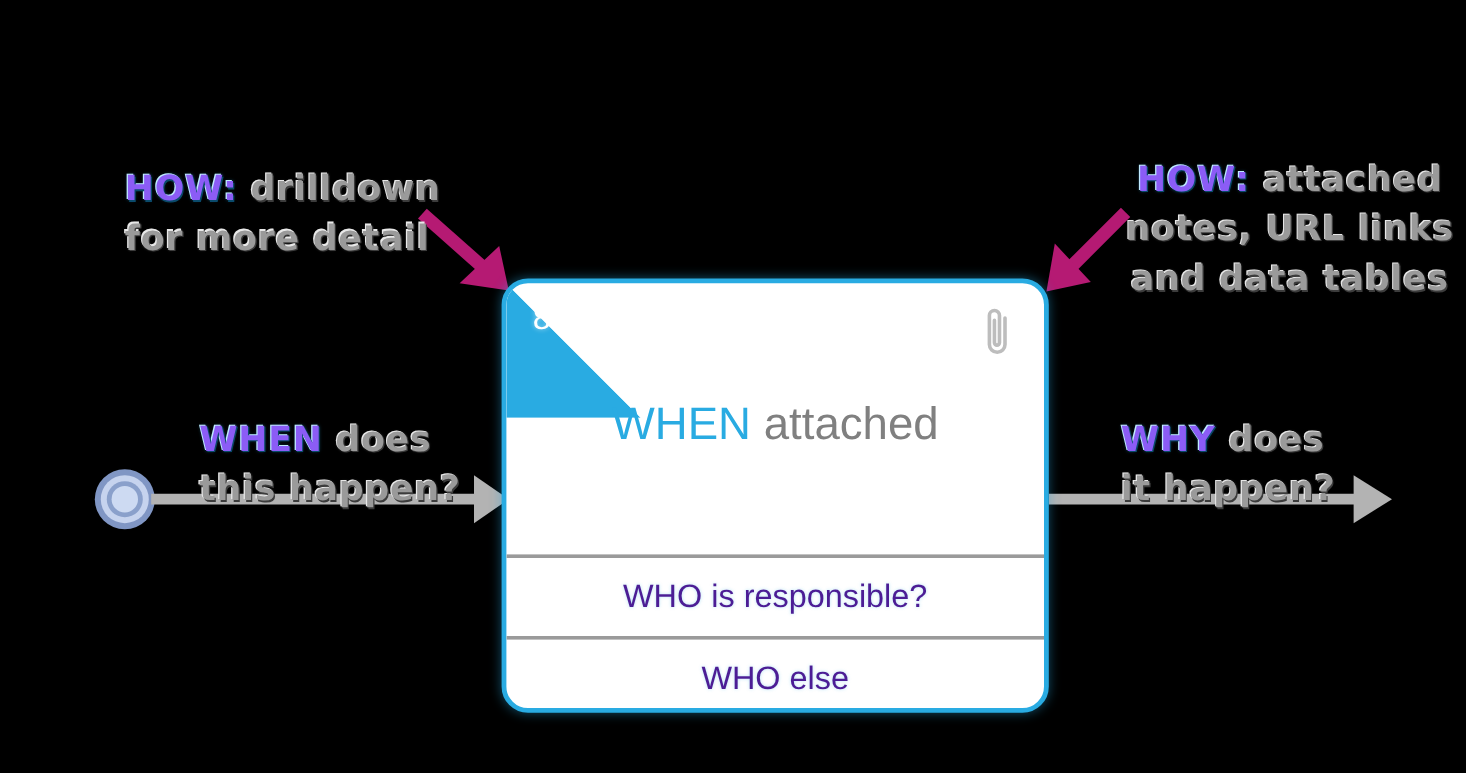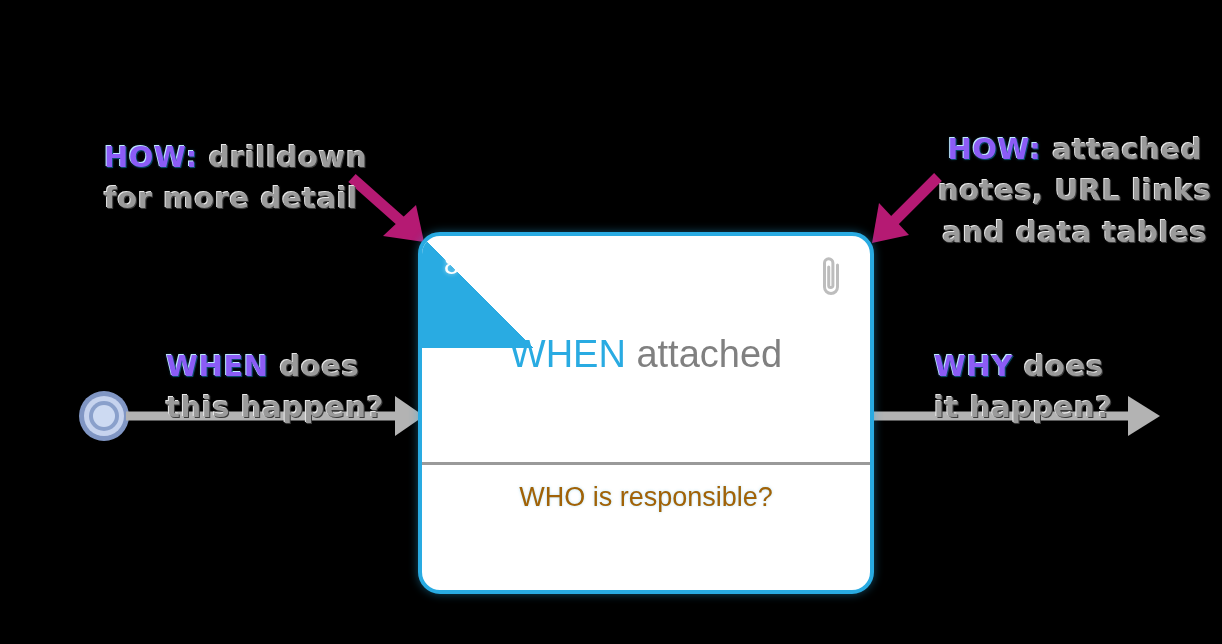--- a/index.html
+++ b/index.html
@@ -128,21 +128,21 @@
     display: flex;
     align-items: center;
     justify-content: center;
     box-sizing: border-box;
   }
   #card-section-responsible { top: 226px; }
   #card-section-who-else    { top: 294px; }
   .card-section-label {
     font-size: 27px;
     font-weight: 400;
-    color: #a16207;
+    color: #4c1d95;
     text-align: center;
     text-shadow: 0 0 3px rgba(41,171,226,0.35);
   }
 </style>
 </head>
 <body>
 
 <div id="stage">
 
   <svg id="vector-layer" viewBox="0 0 1222 644">
@@ -210,16 +210,19 @@
     <div id="card-body">
       <div id="card-title">
         <span class="kw">WHEN</span><span> attached</span>
       </div>
     </div>
 
     <div class="card-section" id="card-section-responsible">
       <div class="card-section-label">WHO is responsible?</div>
     </div>
 
+    <div class="card-section" id="card-section-who-else">
+      <div class="card-section-label">WHO else</div>
+    </div>
 
   </div>
 
 </div>
 
 </body></html>

